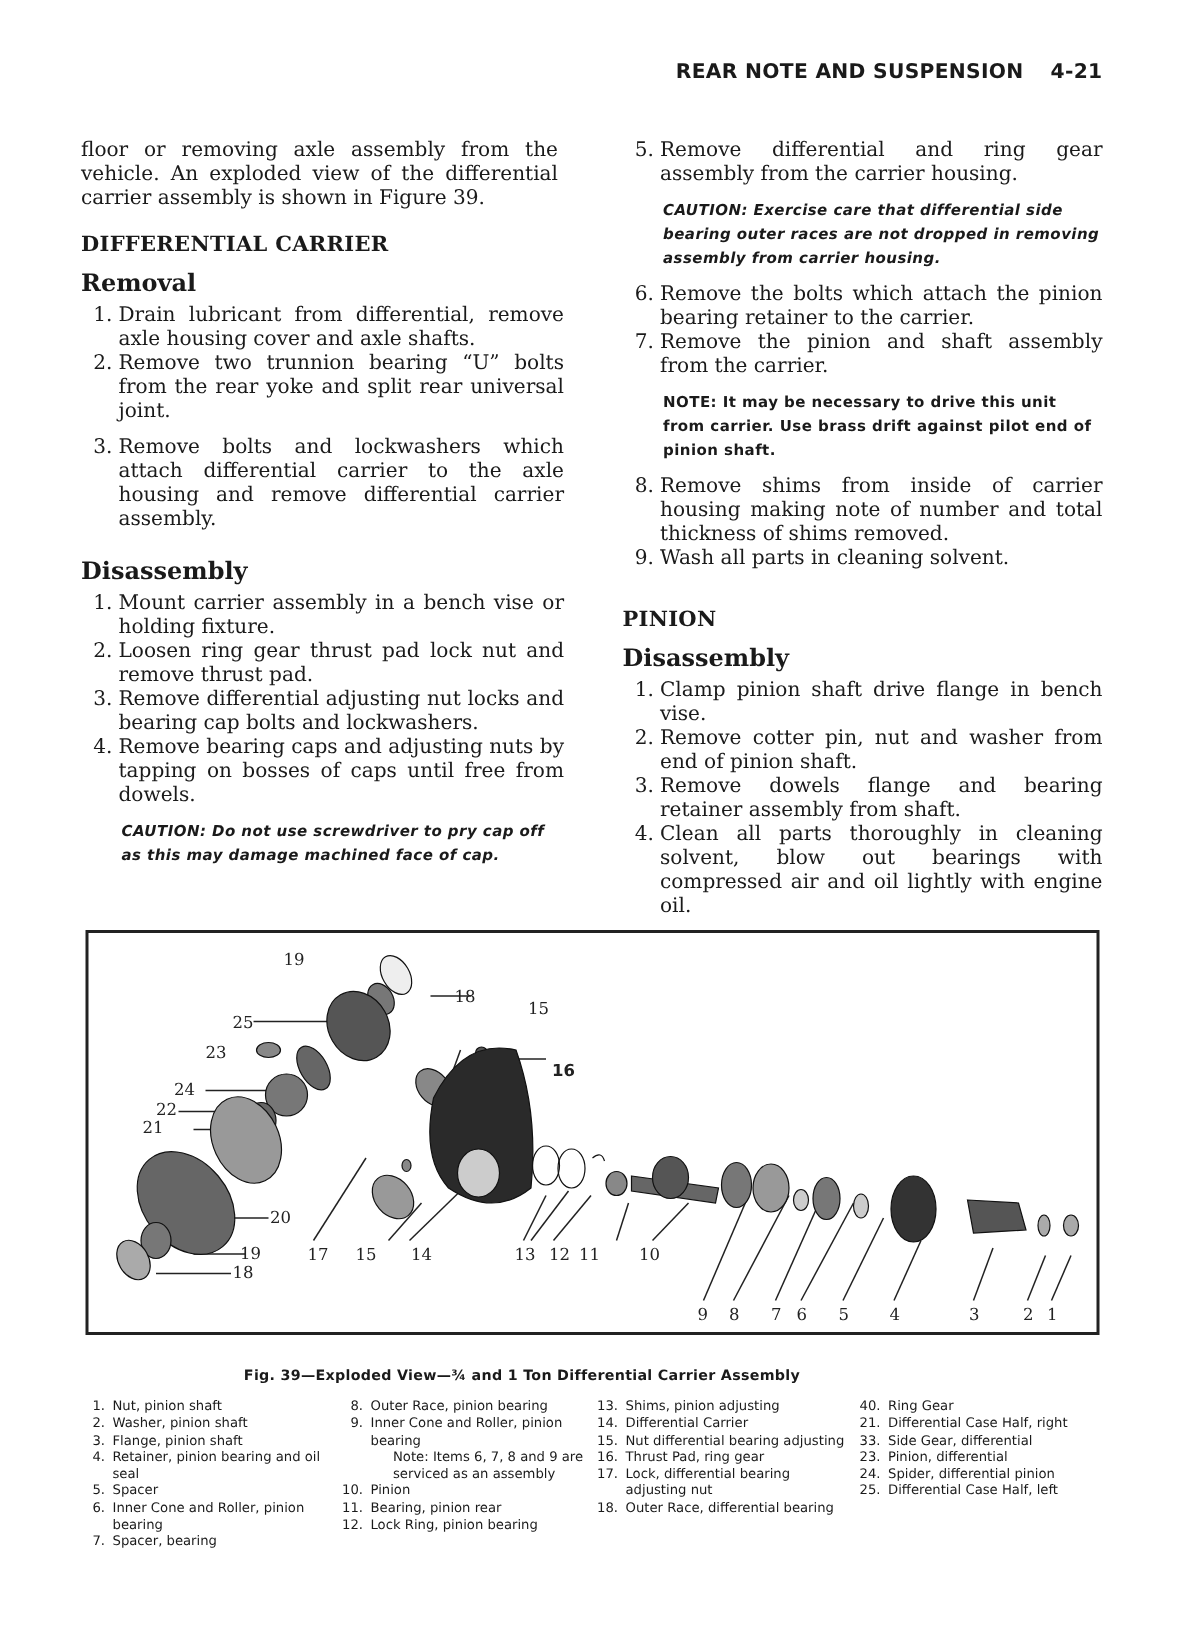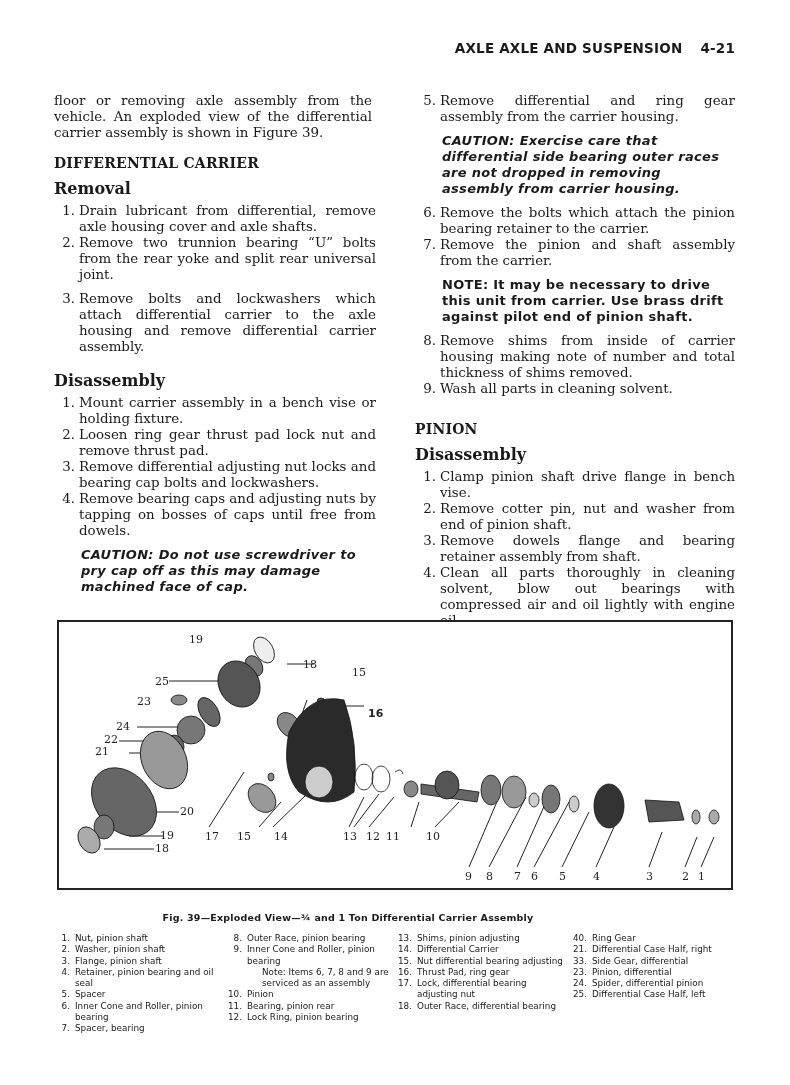--- a/index.html
+++ b/index.html
@@ -19,21 +19,21 @@
     .col.right { left: 415px; width: 320px; }
     .para { text-align: justify; margin: 0 4px 14px 0; }
     .h1 { font-weight: bold; font-size: 14px; margin: 0 0 10px 0; letter-spacing: 0.2px; }
     .h2 { font-weight: bold; font-size: 16px; margin: 0 0 6px 0; }
     ol.steps { list-style: none; margin: 0 0 8px 0; padding: 0; }
     ol.steps li { display: flex; margin-bottom: 0; text-align: justify; }
     ol.steps li .num { width: 25px; flex: 0 0 25px; text-align: right; padding-right: 4px; box-sizing: border-box; padding-left: 0; }
     ol.steps li .txt { flex: 1; }
     .note {
       font-family: "DejaVu Sans", "Liberation Sans", sans-serif; font-weight: bold;
-      font-size: 13px; line-height: 16px; margin: 8px 0 8px 27px; letter-spacing: 0.3px;
+      font-size: 10px; line-height: 16px; margin: 8px 0 8px 27px; letter-spacing: 0.3px;
     }
     .note.italic { font-style: italic; }
     .gap { height: 10px; }
     .figure {
       position: absolute; left: 57px; top: 620px; width: 676px; height: 270px;
       border: 2px solid #222; box-sizing: border-box; background: #fff;
     }
     .figure svg { position: absolute; left: 0; top: 0; }
     .callout {
       position: absolute; font-family: "DejaVu Serif", "Liberation Serif", serif;
@@ -51,21 +51,21 @@
     }
     .legend .row { display: flex; }
     .legend .n { width: 20px; flex: 0 0 20px; text-align: right; padding-right: 5px; box-sizing: border-box; }
     .legend .t { flex: 1; }
     .legend .sub { padding-left: 35px; }
   </style>
 </head>
 <body>
 
 <div class="header">
-  <span>AXLE AXLE AND SUSPENSION</span>
+  <span>REAR NOTE AND SUSPENSION</span>
   <span>4-21</span>
 </div>
 
 <div class="col left">
   <p class="para">floor or removing axle assembly from the vehicle. An exploded view of the differential carrier assembly is shown in Figure 39.</p>
   <div class="h1">DIFFERENTIAL CARRIER</div>
   <div class="h2">Removal</div>
   <ol class="steps">
     <li>
         <span class="num">1.</span>

